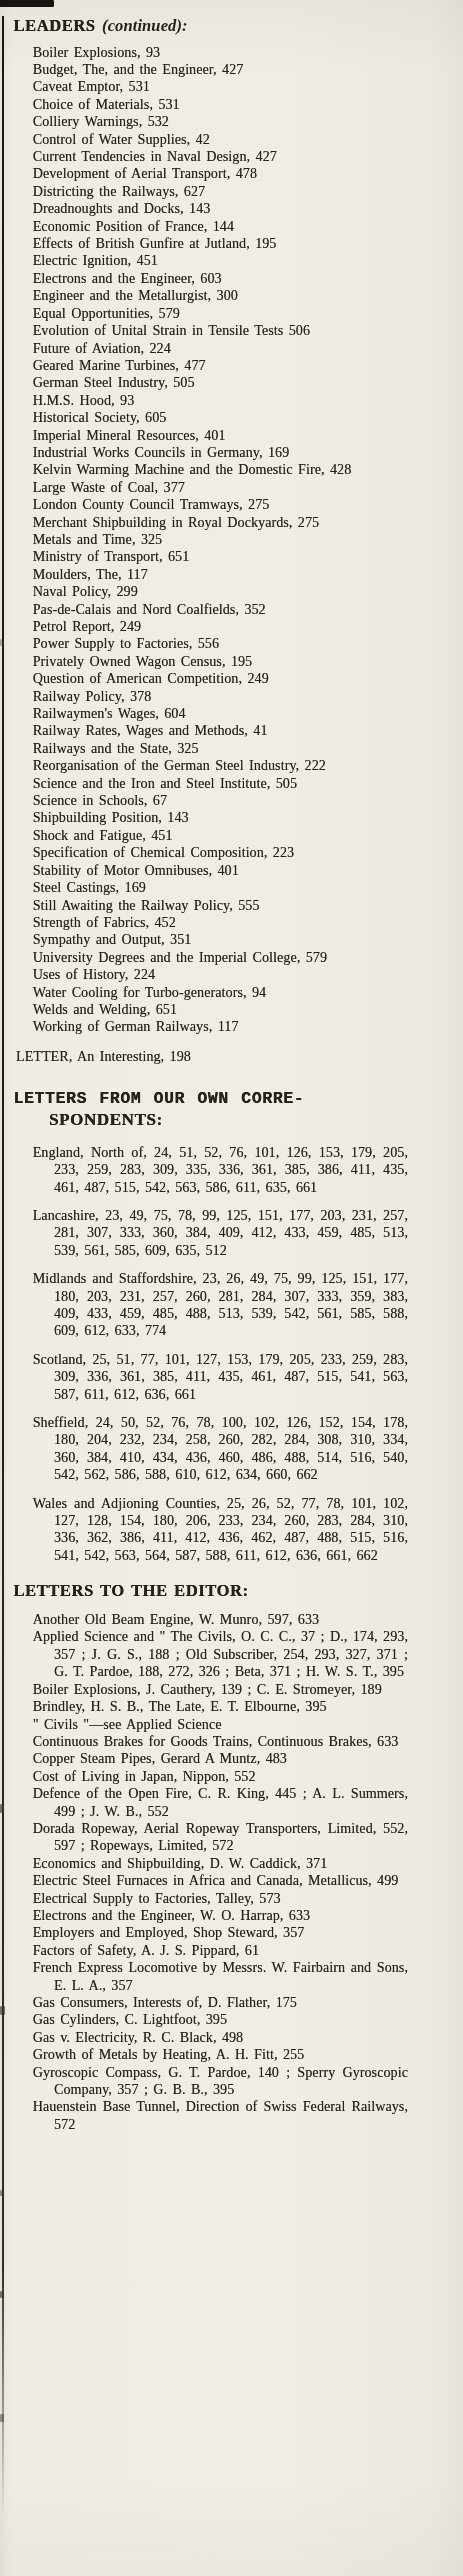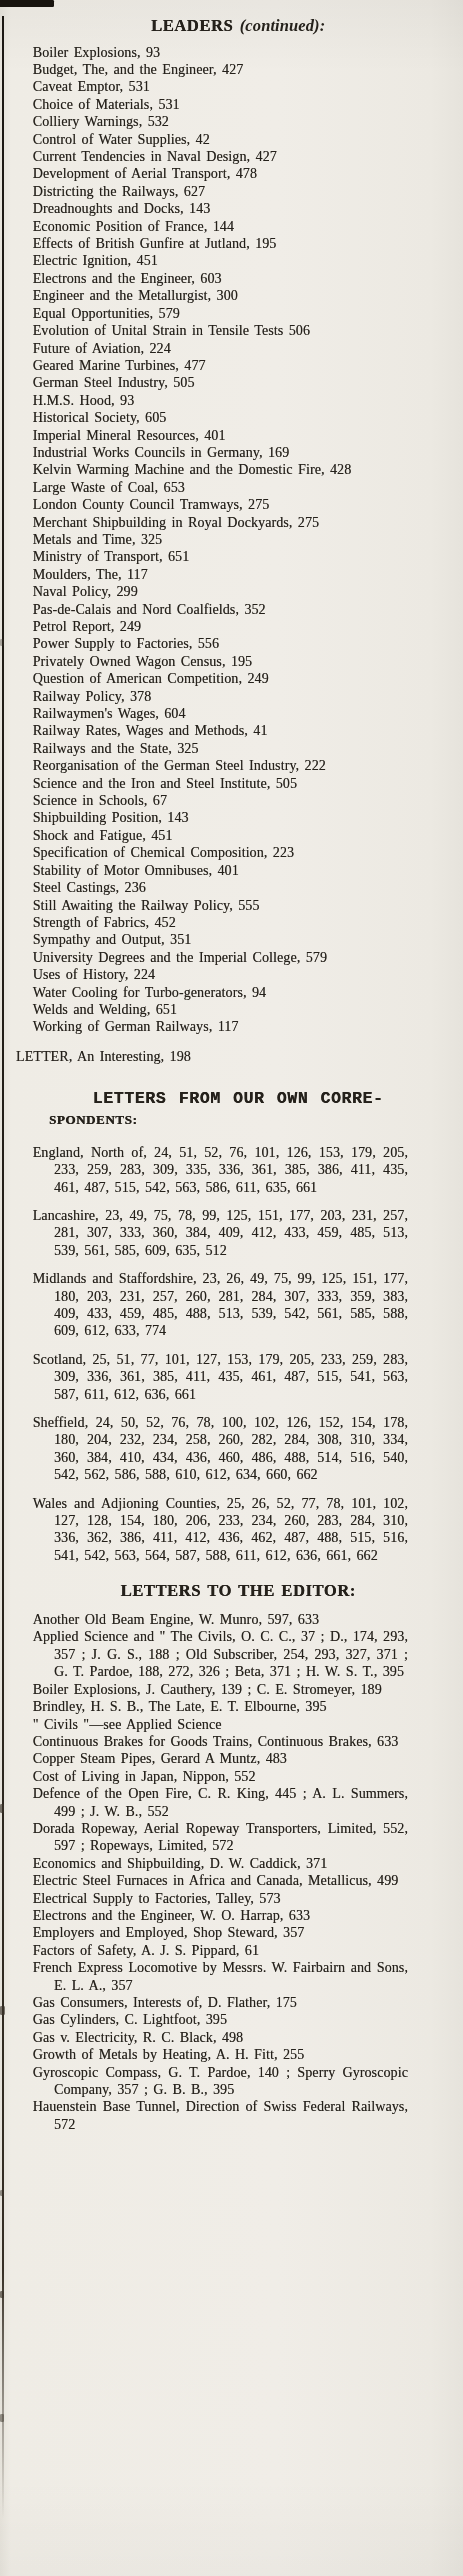--- a/index.html
+++ b/index.html
@@ -37,29 +37,28 @@
     font-size:14px;
     line-height:17.4px;
     letter-spacing:0.1px;
     word-spacing:1.8px;
   }
   .h1{
     font-size:16.5px;line-height:21px;font-weight:700;
     letter-spacing:0.6px;
     margin:0 0 8px 13.4px;
     text-shadow:0.3px 0 currentColor;
-    text-align:center;
   }
   .h1 .cont{
     font-weight:700;font-style:italic;letter-spacing:0.1px;
     text-shadow:none;
   }
   .h1.two-line{margin-bottom:0;}
   .h1-line2{
-    font-size:13px;line-height:21px;font-weight:700;letter-spacing:0.6px;
+    font-size:17px;line-height:21px;font-weight:700;letter-spacing:0.6px;
     margin:0 0 13.4px 49px;
     text-shadow:0.3px 0 currentColor;
   }
   .entry{
     padding-left:54px;
     padding-right:55px;
     text-indent:-21.3px;
     text-align:justify;
     text-shadow:0.2px 0 rgba(37,33,27,.55);
   }
@@ -113,21 +112,21 @@
         <div class="entry">Equal Opportunities, 579</div>
         <div class="entry">Evolution of Unital Strain in Tensile Tests 506</div>
         <div class="entry">Future of Aviation, 224</div>
         <div class="entry">Geared Marine Turbines, 477</div>
         <div class="entry">German Steel Industry, 505</div>
         <div class="entry">H.M.S. Hood, 93</div>
         <div class="entry">Historical Society, 605</div>
         <div class="entry">Imperial Mineral Resources, 401</div>
         <div class="entry">Industrial Works Councils in Germany, 169</div>
         <div class="entry">Kelvin Warming Machine and the Domestic Fire, 428</div>
-        <div class="entry">Large Waste of Coal, 653</div>
+        <div class="entry">Large Waste of Coal, 377</div>
         <div class="entry">London County Council Tramways, 275</div>
         <div class="entry">Merchant Shipbuilding in Royal Dockyards, 275</div>
         <div class="entry">Metals and Time, 325</div>
         <div class="entry">Ministry of Transport, 651</div>
         <div class="entry">Moulders, The, 117</div>
         <div class="entry">Naval Policy, 299</div>
         <div class="entry">Pas-de-Calais and Nord Coalfields, 352</div>
         <div class="entry">Petrol Report, 249</div>
         <div class="entry">Power Supply to Factories, 556</div>
         <div class="entry">Privately Owned Wagon Census, 195</div>
@@ -136,21 +135,21 @@
         <div class="entry">Railwaymen's Wages, 604</div>
         <div class="entry">Railway Rates, Wages and Methods, 41</div>
         <div class="entry">Railways and the State, 325</div>
         <div class="entry">Reorganisation of the German Steel Industry, 222</div>
         <div class="entry">Science and the Iron and Steel Institute, 505</div>
         <div class="entry">Science in Schools, 67</div>
         <div class="entry">Shipbuilding Position, 143</div>
         <div class="entry">Shock and Fatigue, 451</div>
         <div class="entry">Specification of Chemical Composition, 223</div>
         <div class="entry">Stability of Motor Omnibuses, 401</div>
-        <div class="entry">Steel Castings, 236</div>
+        <div class="entry">Steel Castings, 169</div>
         <div class="entry">Still Awaiting the Railway Policy, 555</div>
         <div class="entry">Strength of Fabrics, 452</div>
         <div class="entry">Sympathy and Output, 351</div>
         <div class="entry">University Degrees and the Imperial College, 579</div>
         <div class="entry">Uses of History, 224</div>
         <div class="entry">Water Cooling for Turbo-generators, 94</div>
         <div class="entry">Welds and Welding, 651</div>
         <div class="entry">Working of German Railways, 117</div>
       </div>
   </div>

